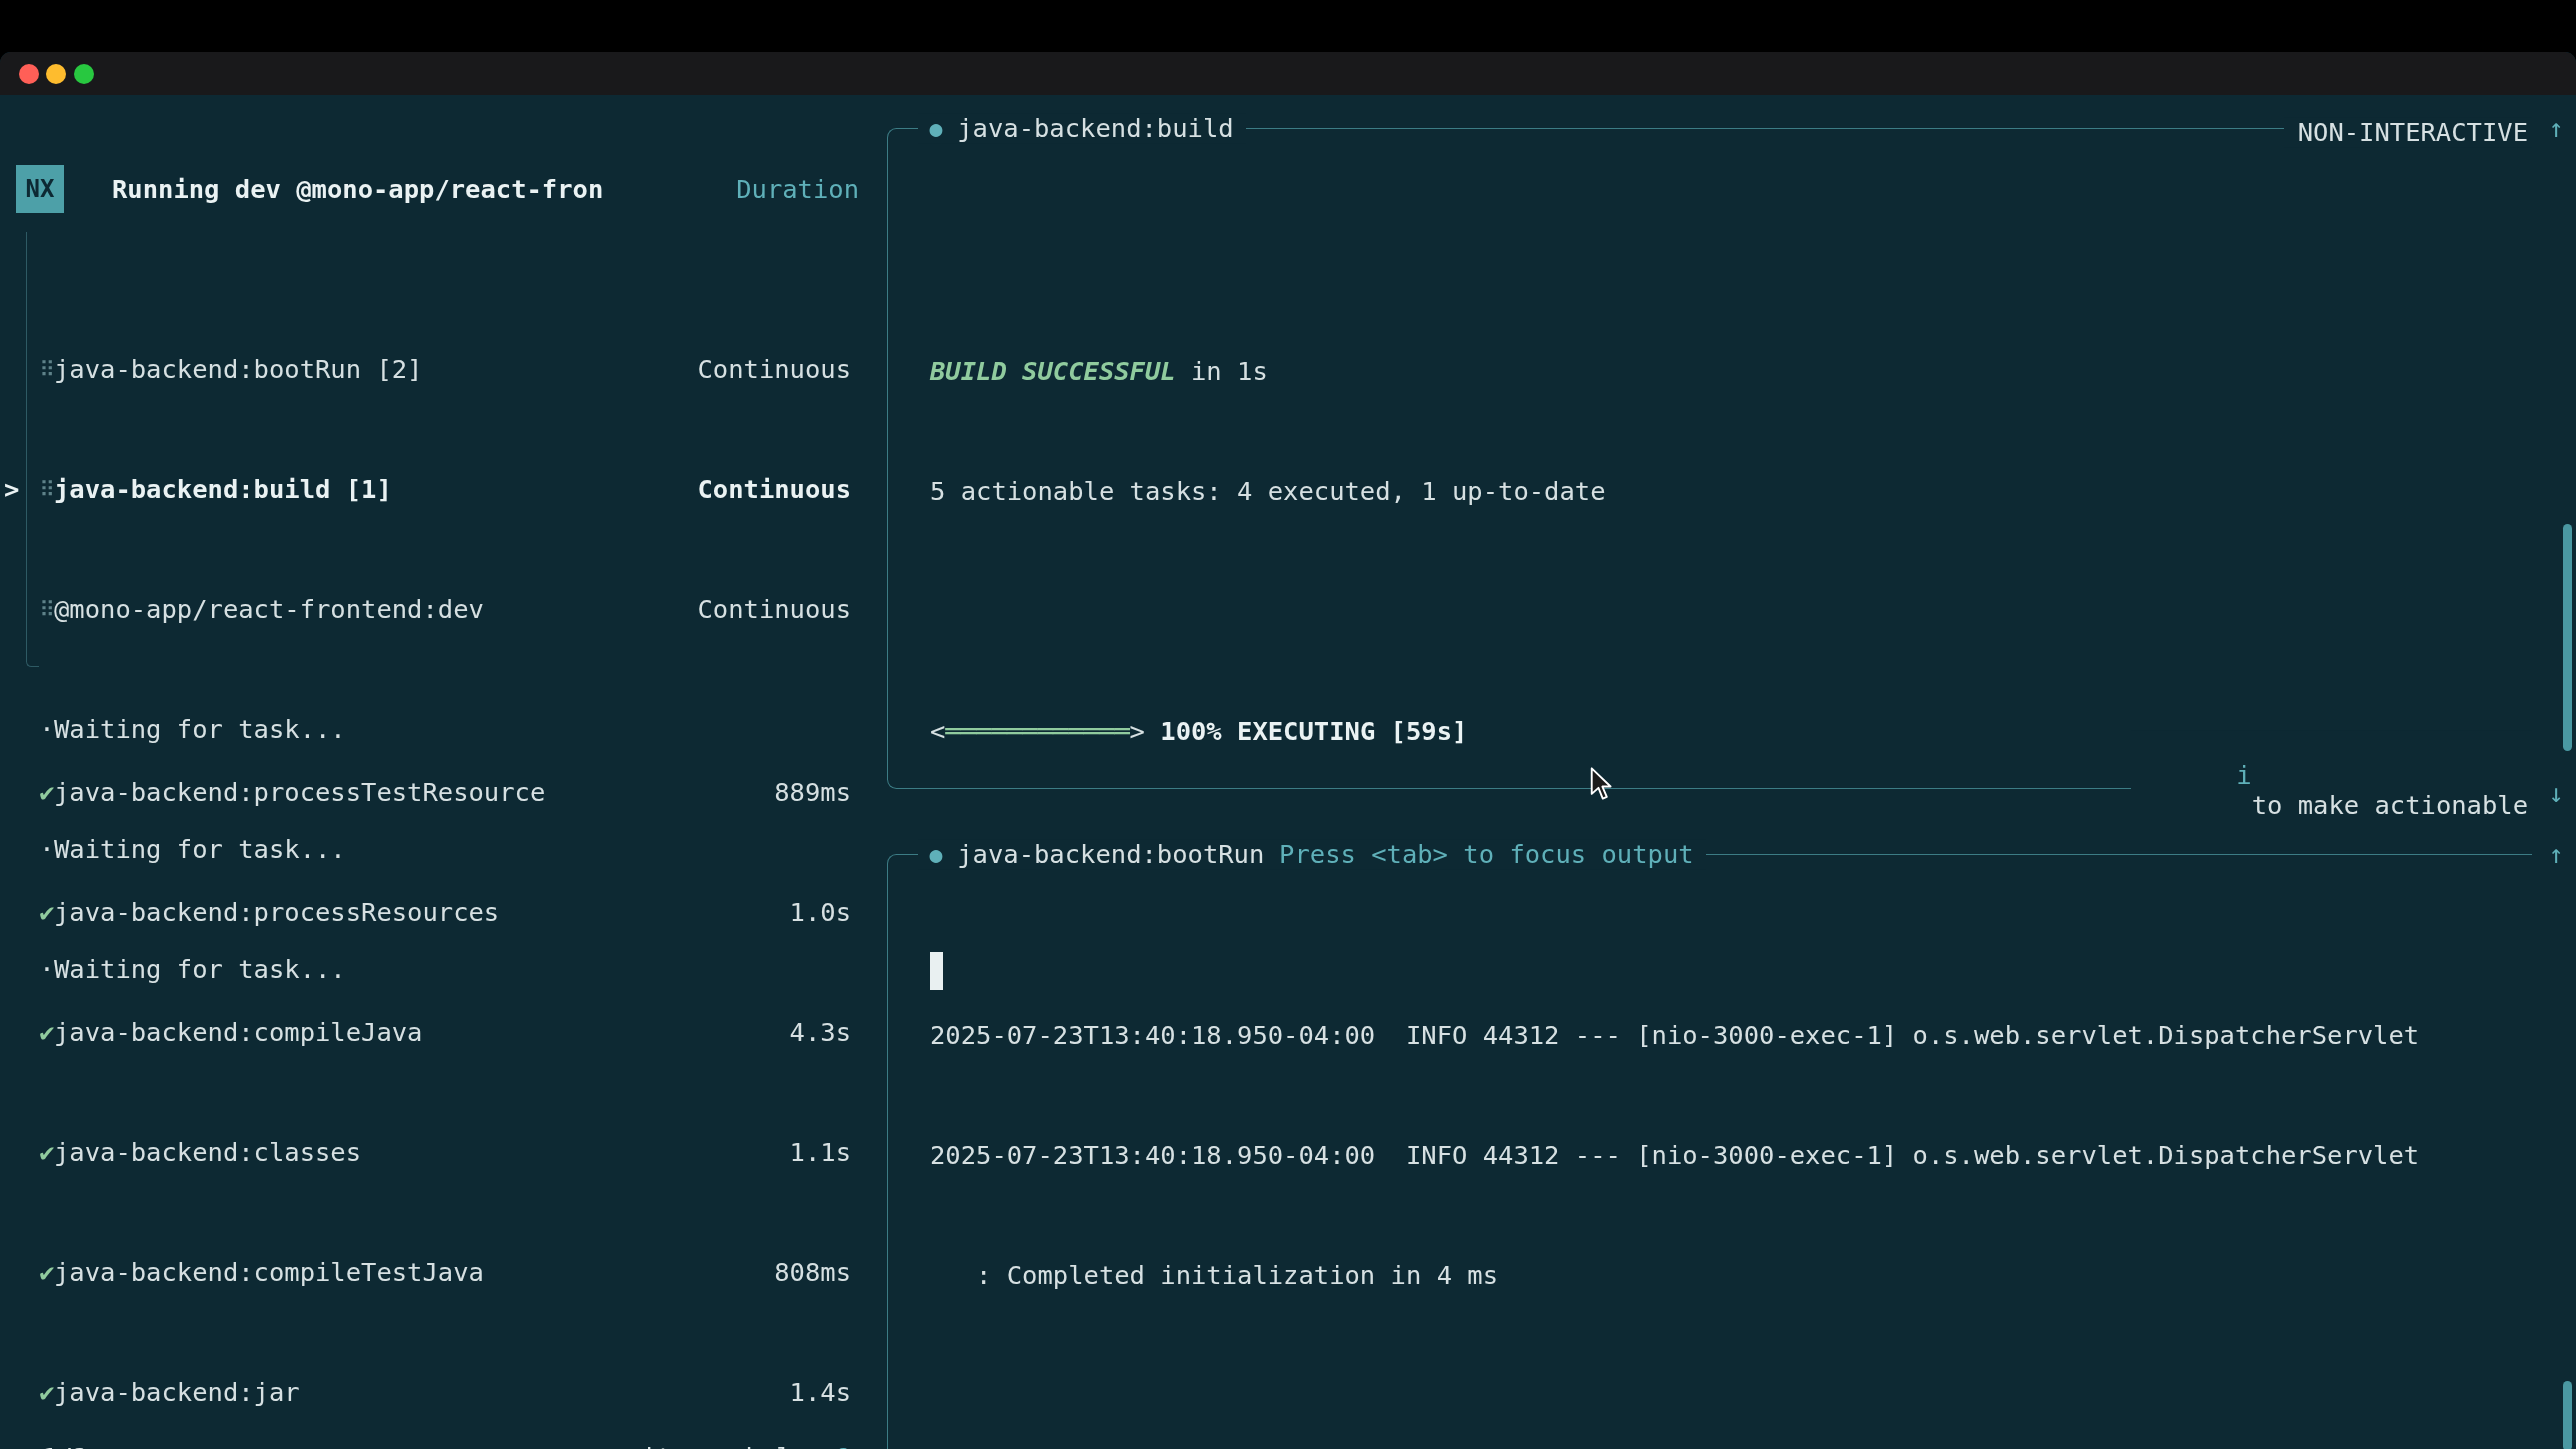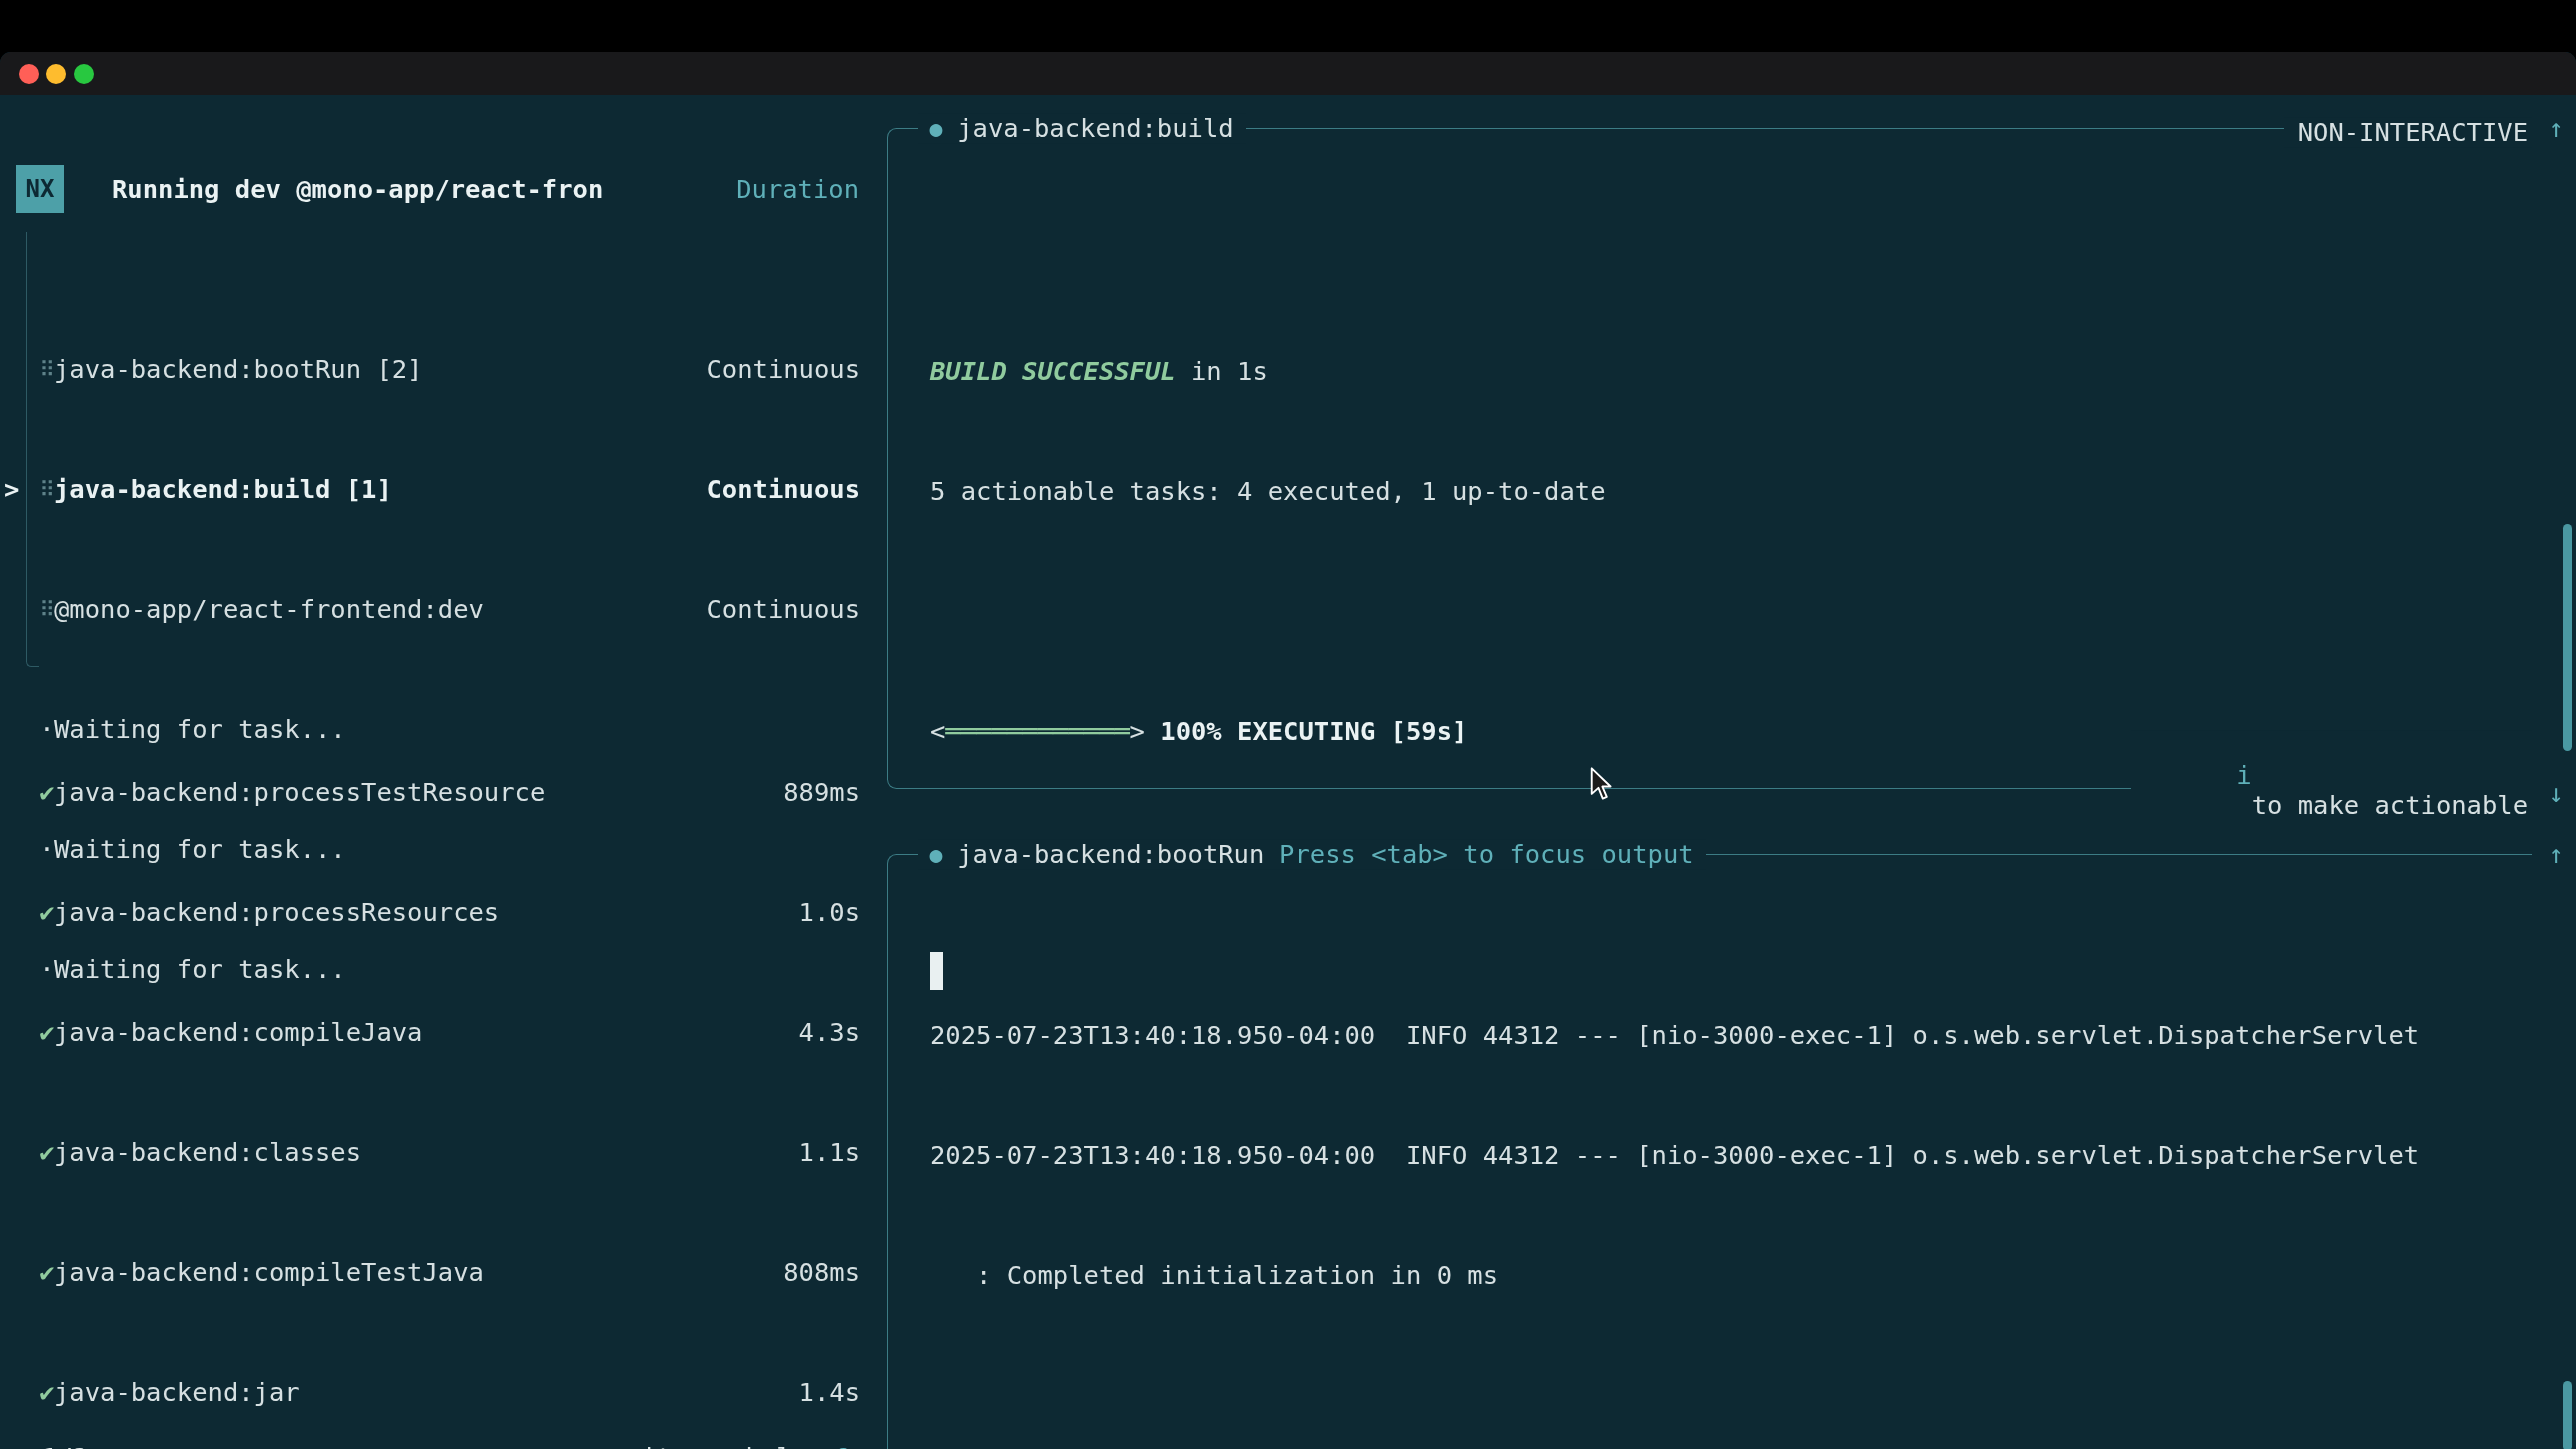--- a/index.html
+++ b/index.html
@@ -49,21 +49,21 @@
     border-bottom:1.3px solid var(--line, #2e5a64);
     border-bottom-left-radius:5.4px;
   }
 
   .rows { position:absolute; left:0; width:871px; }
   .rows.running-rows   { top:227px; }
   .rows.completed-rows { top:650px; }
   .row { position:relative; height:60px; display:flex; align-items:center; }
   .row .icon { position:absolute; left:31px; width:32px; text-align:center; }
   .row .label { margin-left:54px; }
-  .row .dur { margin-left:auto; margin-right:11px; }
+  .row .dur { margin-left:auto; margin-right:20px; }
   .row.selected .label, .row.selected .dur { font-weight:bold; color:var(--bright, #eaf2f3); }
   .sel-marker { position:absolute; left:4px; font-weight:bold; color:var(--bright, #eaf2f3); }
   .spin  { color:var(--dim, #5e8289); font-size:21.5px; }
   .wdot  { color:var(--text, #d6e0e2); }
   .check { color:var(--green, #90cb9e); }
 
   .sidebar-footer {
     position:absolute; left:0; top:1375px; width:871px; height:60px;
     display:flex; align-items:center;
   }
@@ -258,21 +258,21 @@
   
   <div class="panel bottom-panel">
     <div class="panel-title">
       <span class="panel-bullet">●</span>
       <span>java-backend:bootRun</span>
       <span class="teal">Press &lt;tab&gt; to focus output</span>
     </div>
     <div class="content">
       <div class="line">2025-07-23T13:40:18.950-04:00  INFO 44312 --- [nio-3000-exec-1] o.s.web.servlet.DispatcherServlet</div>
       <div class="line">2025-07-23T13:40:18.950-04:00  INFO 44312 --- [nio-3000-exec-1] o.s.web.servlet.DispatcherServlet</div>
-      <div class="line">   : Completed initialization in 0 ms</div>
+      <div class="line">   : Completed initialization in 4 ms</div>
       
       
       
     </div>
   </div>
 
   
   <div class="scroll-arrow" style="top:76px">↑</div>
   <div class="scroll-arrow" style="top:741px">↓</div>
   <div class="scroll-arrow" style="top:802px">↑</div>

